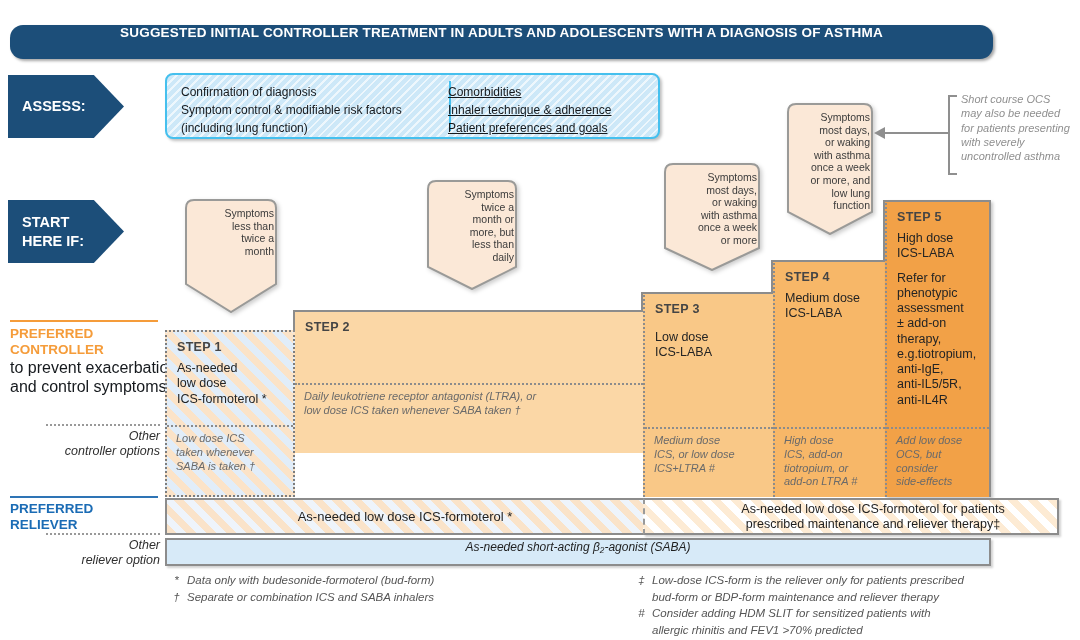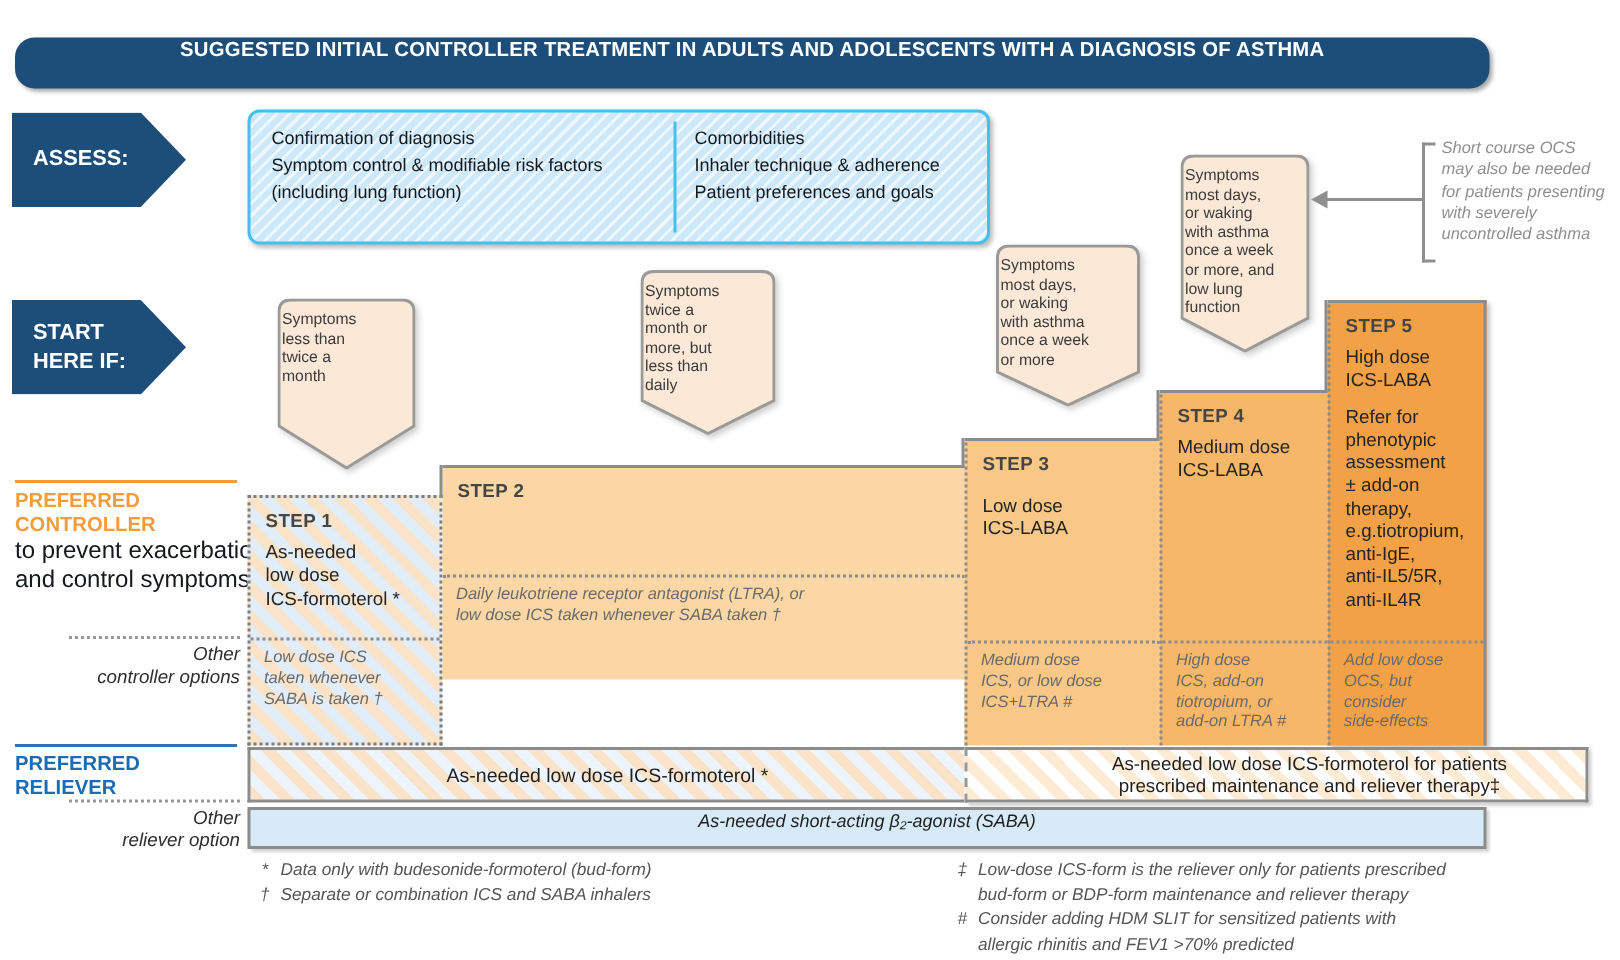--- a/index.html
+++ b/index.html
@@ -15,33 +15,33 @@
 
   
   .chev { position:absolute; left:8px; width:116px; height:63px; background:#1C4E79;
     clip-path:polygon(0 0,74% 0,100% 50%,74% 100%,0 100%);
     display:flex; align-items:center; padding-left:14px; }
   .chev span { color:#fff; font-weight:bold; font-size:14.5px; line-height:1.25; }
   .chev-assess { top:75px; }
   .chev-start { top:200px; }
 
   
-  .assess-box { position:absolute; left:165px; top:73px; width:495px; height:90px;
+  .assess-box { position:absolute; left:165px; top:73px; width:495px; height:66px;
     background-color:#CDE8F8;
     background-image:repeating-linear-gradient(135deg, rgba(255,255,255,.65) 0 2px, rgba(255,255,255,0) 2px 6px);
     border:2px solid #45C0EE; border-radius:8px; box-shadow:2px 2px 3px rgba(0,0,0,.25); }
   .assess-col { position:absolute; top:8px; font-size:12px; color:#15191d; line-height:1.5; }
   .assess-col-1 { left:14px; }
-  .assess-col-2 { left:296px; }
+  .assess-col-2 { left:281px;text-decoration:underline; }
   .assess-div { position:absolute; left:282px; top:6px; bottom:6px; width:2px; background:#45C0EE; }
 
   
   .bubble { position:absolute; }
   .bubble svg { position:absolute; left:0; top:0; filter:drop-shadow(2px 2px 2px rgba(0,0,0,.2)); }
-  .bubble-text { position:absolute; left:3px; right:3px; top:8px; text-align:left;
+  .bubble-text { position:absolute; left:3px; right:3px; top:8px; text-align:right;
     font-size:10.5px; line-height:1.2; color:#3b3b3b; }
 
   
   .ocs-text { position:absolute; left:961px; top:92px; width:116px; font-size:11px; font-style:italic;
     color:#8f8f8f; line-height:1.3; }
   .ocs-bracket { position:absolute; left:948px; top:95px; width:9px; height:80px;
     border-left:2px solid #8f8f8f; border-top:2px solid #8f8f8f; border-bottom:2px solid #8f8f8f; }
   .ocs-arrow-line { position:absolute; left:884px; top:132px; width:64px; height:2px; background:#8f8f8f; }
   .ocs-arrow-head { position:absolute; left:874px; top:127px; width:0; height:0;
     border-right:11px solid #8f8f8f; border-top:6px solid transparent; border-bottom:6px solid transparent; }

